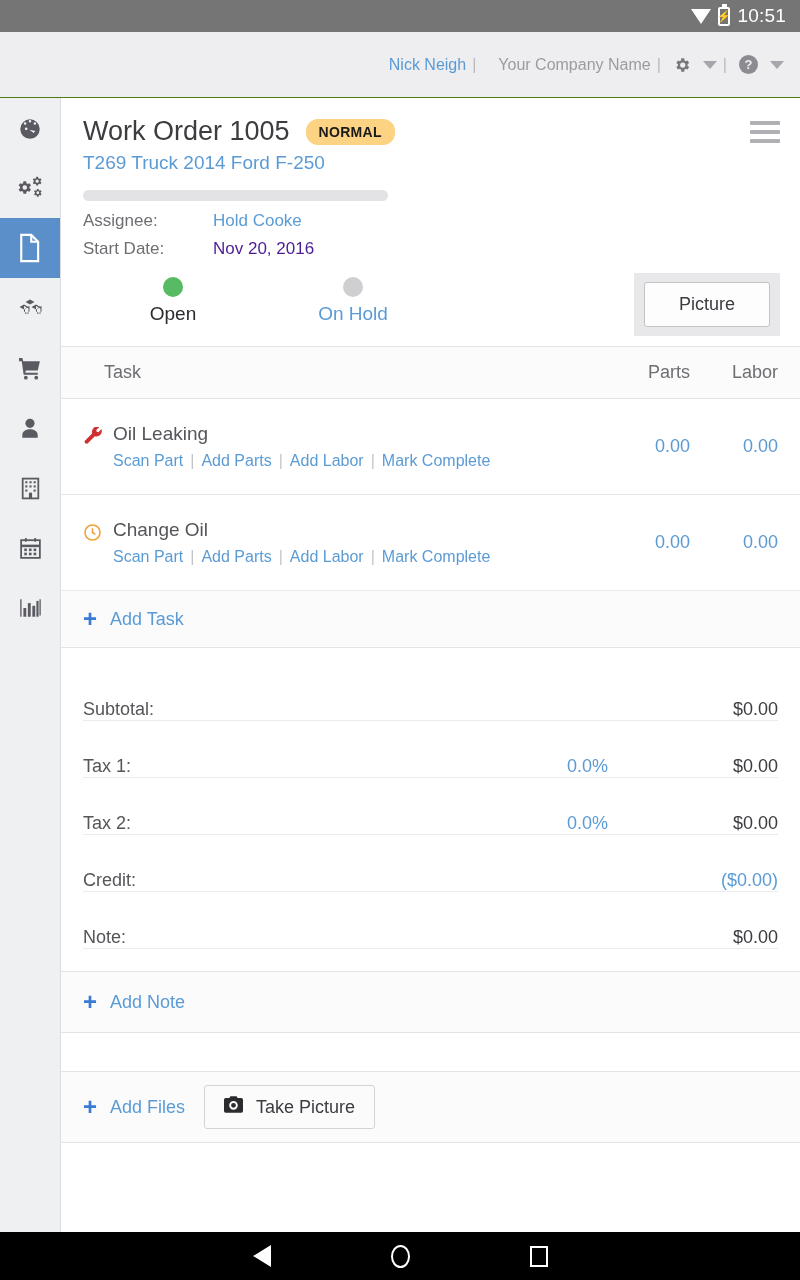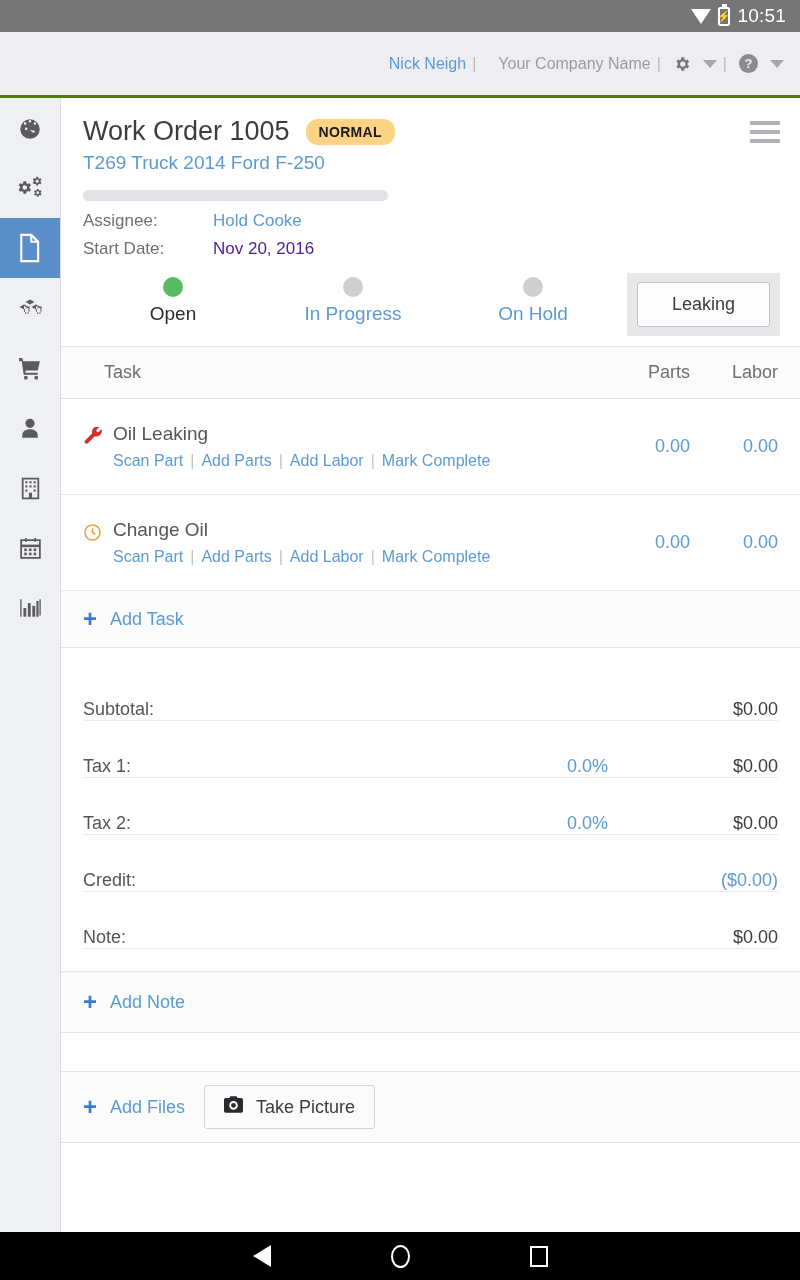--- a/index.html
+++ b/index.html
@@ -23,21 +23,21 @@
     border-left:10px solid transparent; border-right:10px solid transparent;
     border-top:15px solid #ffffff;
   }
   .batt-ico{ width:12px; height:19px; border:2px solid #fff; border-radius:2px;
     position:relative; display:flex; align-items:center; justify-content:center; }
   .batt-ico:before{ content:""; position:absolute; top:-5px; left:2px; width:5px; height:3px; background:#fff; }
   .batt-ico span{ color:#757575; font-size:11px; font-weight:bold; line-height:1; }
 
   
   .app-topbar{
-    height:66px; background:#eeeef0; border-bottom:3px solid #4d7c0f;
+    height:66px; background:#eeeef0; border-bottom:1px solid #4d7c0f;
     display:flex; align-items:center; justify-content:flex-end;
     padding-right:16px; font-size:16px;
   }
   .app-topbar .user{ color:#5b9bd5; }
   .app-topbar .sep{ color:#b9b9bd; margin:0 6px; }
   .app-topbar .company{ color:#9b9ba1;margin-left:16px; }
   .icon-btn{ display:inline-flex; align-items:center; gap:12px; margin-left:6px; }
   .gear-ico{ width:18px; height:18px; position:relative; color:#77777d; }
   .caret{ width:0;height:0;border-left:7px solid transparent;border-right:7px solid transparent;
     border-top:8px solid #a6a6ac; }
@@ -296,28 +296,24 @@
           <div class="meta-val">Nov 20, 2016</div>
         </div>
 
         <div class="status-row">
           <div class="status-step current">
             <div class="dot green"></div>
             <div class="lbl">Open</div>
           </div>
           <div class="status-step">
             <div class="dot"></div>
-            <div class="lbl">In Progress</div>
-          </div>
-          <div class="status-step">
-            <div class="dot"></div>
             <div class="lbl">On Hold</div>
           </div>
           <div class="complete-wrap">
-            <button class="complete-btn">Leaking</button>
+            <button class="complete-btn">Picture</button>
           </div>
         </div>
       </div>
 
       <div class="task-head">
         <div class="th-task">Task</div>
         <div class="th-num">Parts</div>
         <div class="th-num">Labor</div>
       </div>
 

